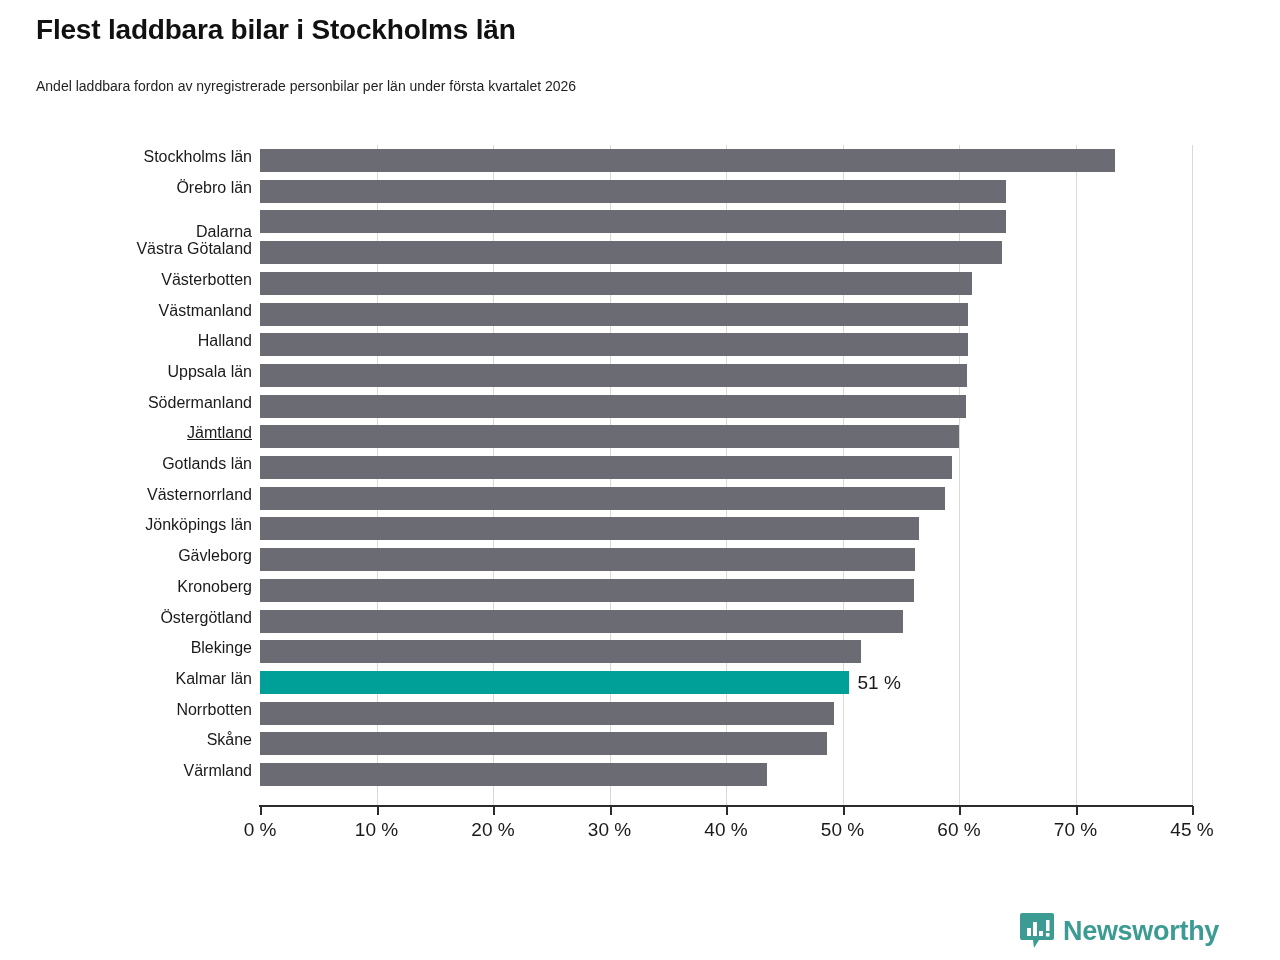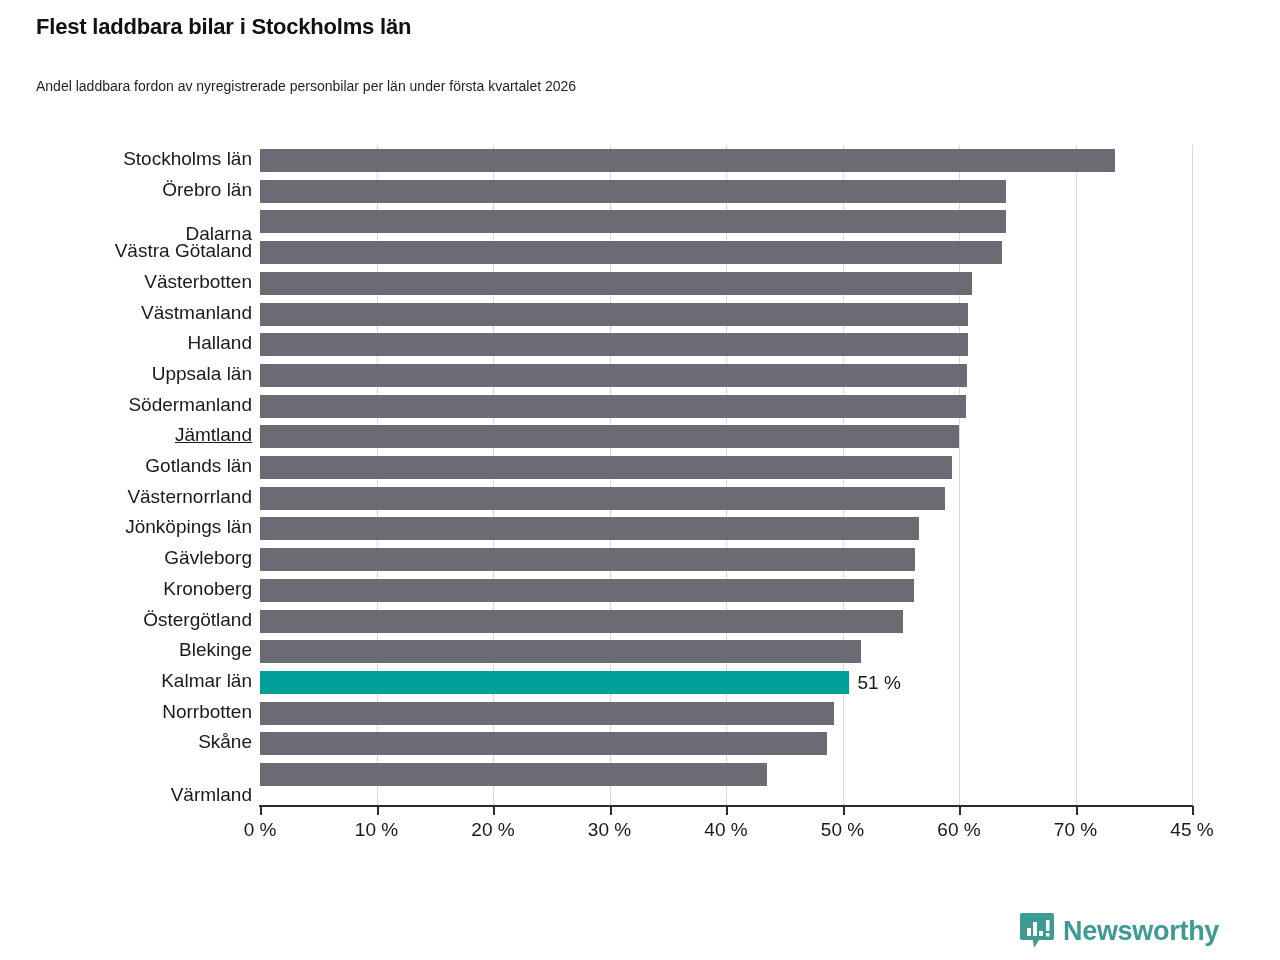--- a/index.html
+++ b/index.html
@@ -8,21 +8,21 @@
     background: #ffffff;
     font-family: "Liberation Sans", sans-serif;
     color: #1a1a1a;
     overflow: hidden;
   }
   #root { position: relative; width: 1280px; height: 960px; }
 
   
   #chart-title {
     position: absolute; left: 36px; top: 14px;
-    font-size: 22px; font-weight: bold; letter-spacing: -0.2px;
+    font-size: 28px; font-weight: bold; letter-spacing: -0.2px;
     color: #111111; white-space: nowrap;
   }
   #chart-subtitle {
     position: absolute; left: 36px; top: 78px;
     font-size: 14px; font-weight: normal; color: #1f1f1f;
     white-space: nowrap;
   }
 
   
   
@@ -61,21 +61,21 @@
   .bar.highlight { background: #00a099; }
   .bar-value {
     position: absolute; top: 5px;
     font-size: 19px; color: #1a1a1a; white-space: nowrap;
   }
 
   
   #ylabels { position: absolute; left: 0; top: 145px; width: 252px; height: 660px; }
   .ylabel {
     position: absolute; right: 0; width: 252px;
-    text-align: right; font-size: 19px; color: #1a1a1a;
+    text-align: right; font-size: 16px; color: #1a1a1a;
     white-space: nowrap;
   }
 
   
   #logo {
     position: absolute; left: 1020px; top: 912px;
     display: flex; align-items: center; gap: 9px;
   }
   #logo-mark { width: 34px; height: 38px; display: block; }
   #logo-text {
@@ -105,21 +105,21 @@
       <div class="ylabel" style="top: 310px; padding-left: 31px;">Gotlands län</div>
       <div class="ylabel" style="top: 340.7px;">Västernorrland</div>
       <div class="ylabel" style="top: 371.4px;">Jönköpings län</div>
       <div class="ylabel" style="top: 402.1px;">Gävleborg</div>
       <div class="ylabel" style="top: 432.8px;">Kronoberg</div>
       <div class="ylabel" style="top: 463.5px;">Östergötland</div>
       <div class="ylabel" style="top: 494.2px;">Blekinge</div>
       <div class="ylabel" style="top: 524.9px;">Kalmar län</div>
       <div class="ylabel" style="top: 555.6px;">Norrbotten</div>
       <div class="ylabel" style="top: 586.3px;">Skåne</div>
-      <div class="ylabel" style="top: 639px;">Värmland</div>
+      <div class="ylabel" style="top: 617px;">Värmland</div>
     </div>
 
   <div id="plot">
       <div class="gridline" style="left: 116.5px; background: rgb(217, 217, 217);"></div>
       <div class="gridline" style="left: 233px; background: rgb(217, 217, 217);"></div>
       <div class="gridline" style="left: 349.5px; background: rgb(217, 217, 217);"></div>
       <div class="gridline" style="left: 466px; background: rgb(217, 217, 217);"></div>
       <div class="gridline" style="left: 582.5px; background: rgb(217, 217, 217);"></div>
       <div class="gridline" style="left: 699px; background: rgb(217, 217, 217);"></div>
       <div class="gridline" style="left: 815.5px; background: rgb(217, 217, 217);"></div>

